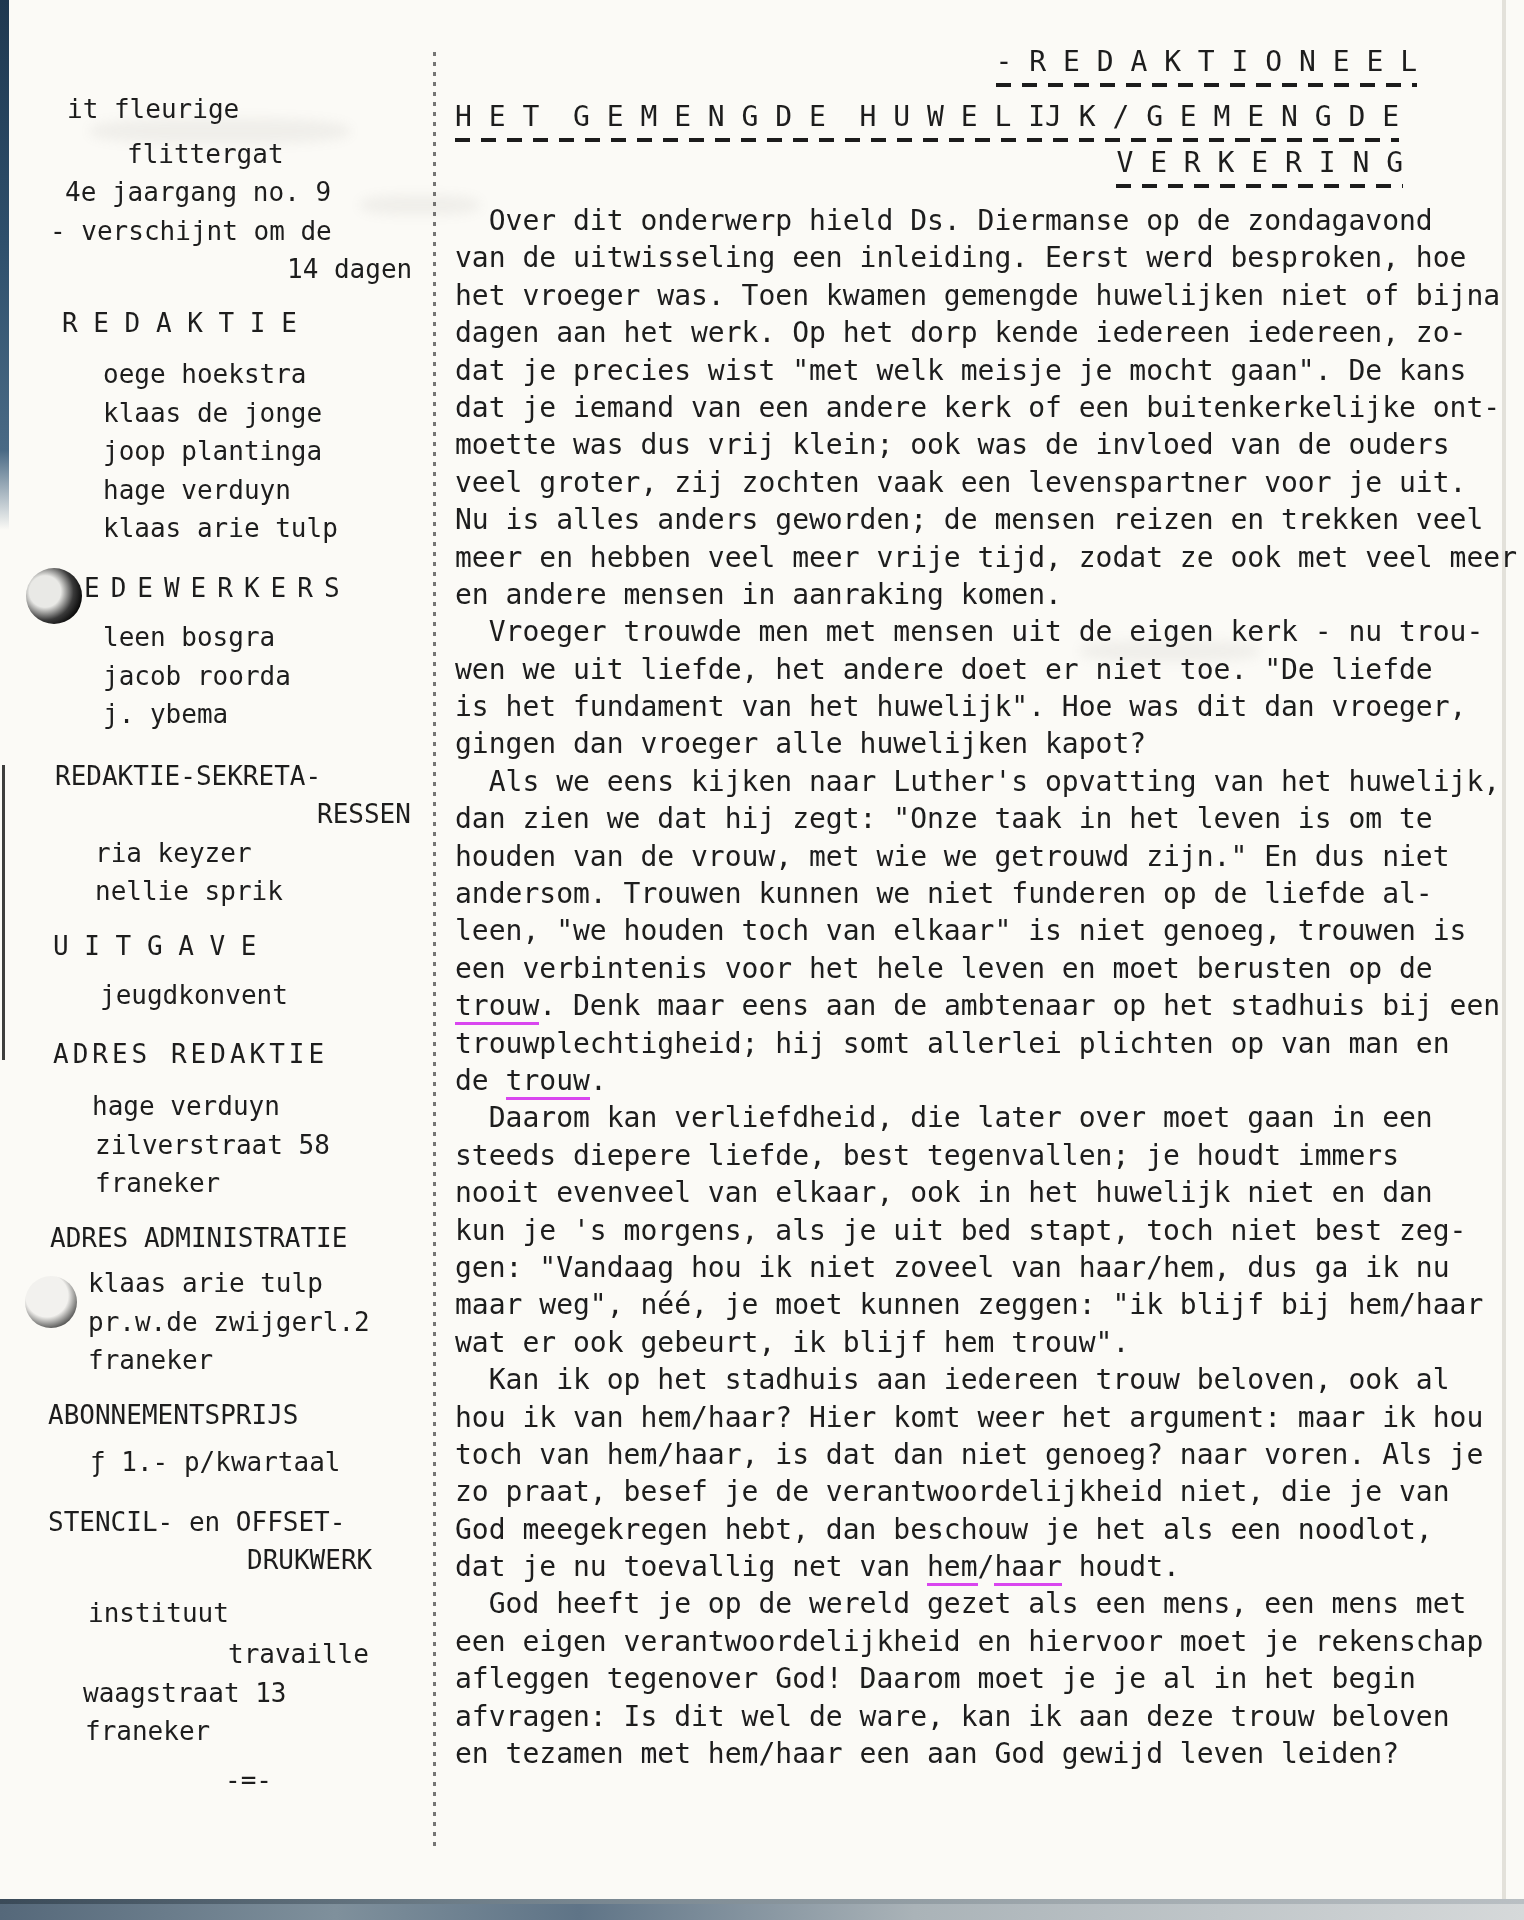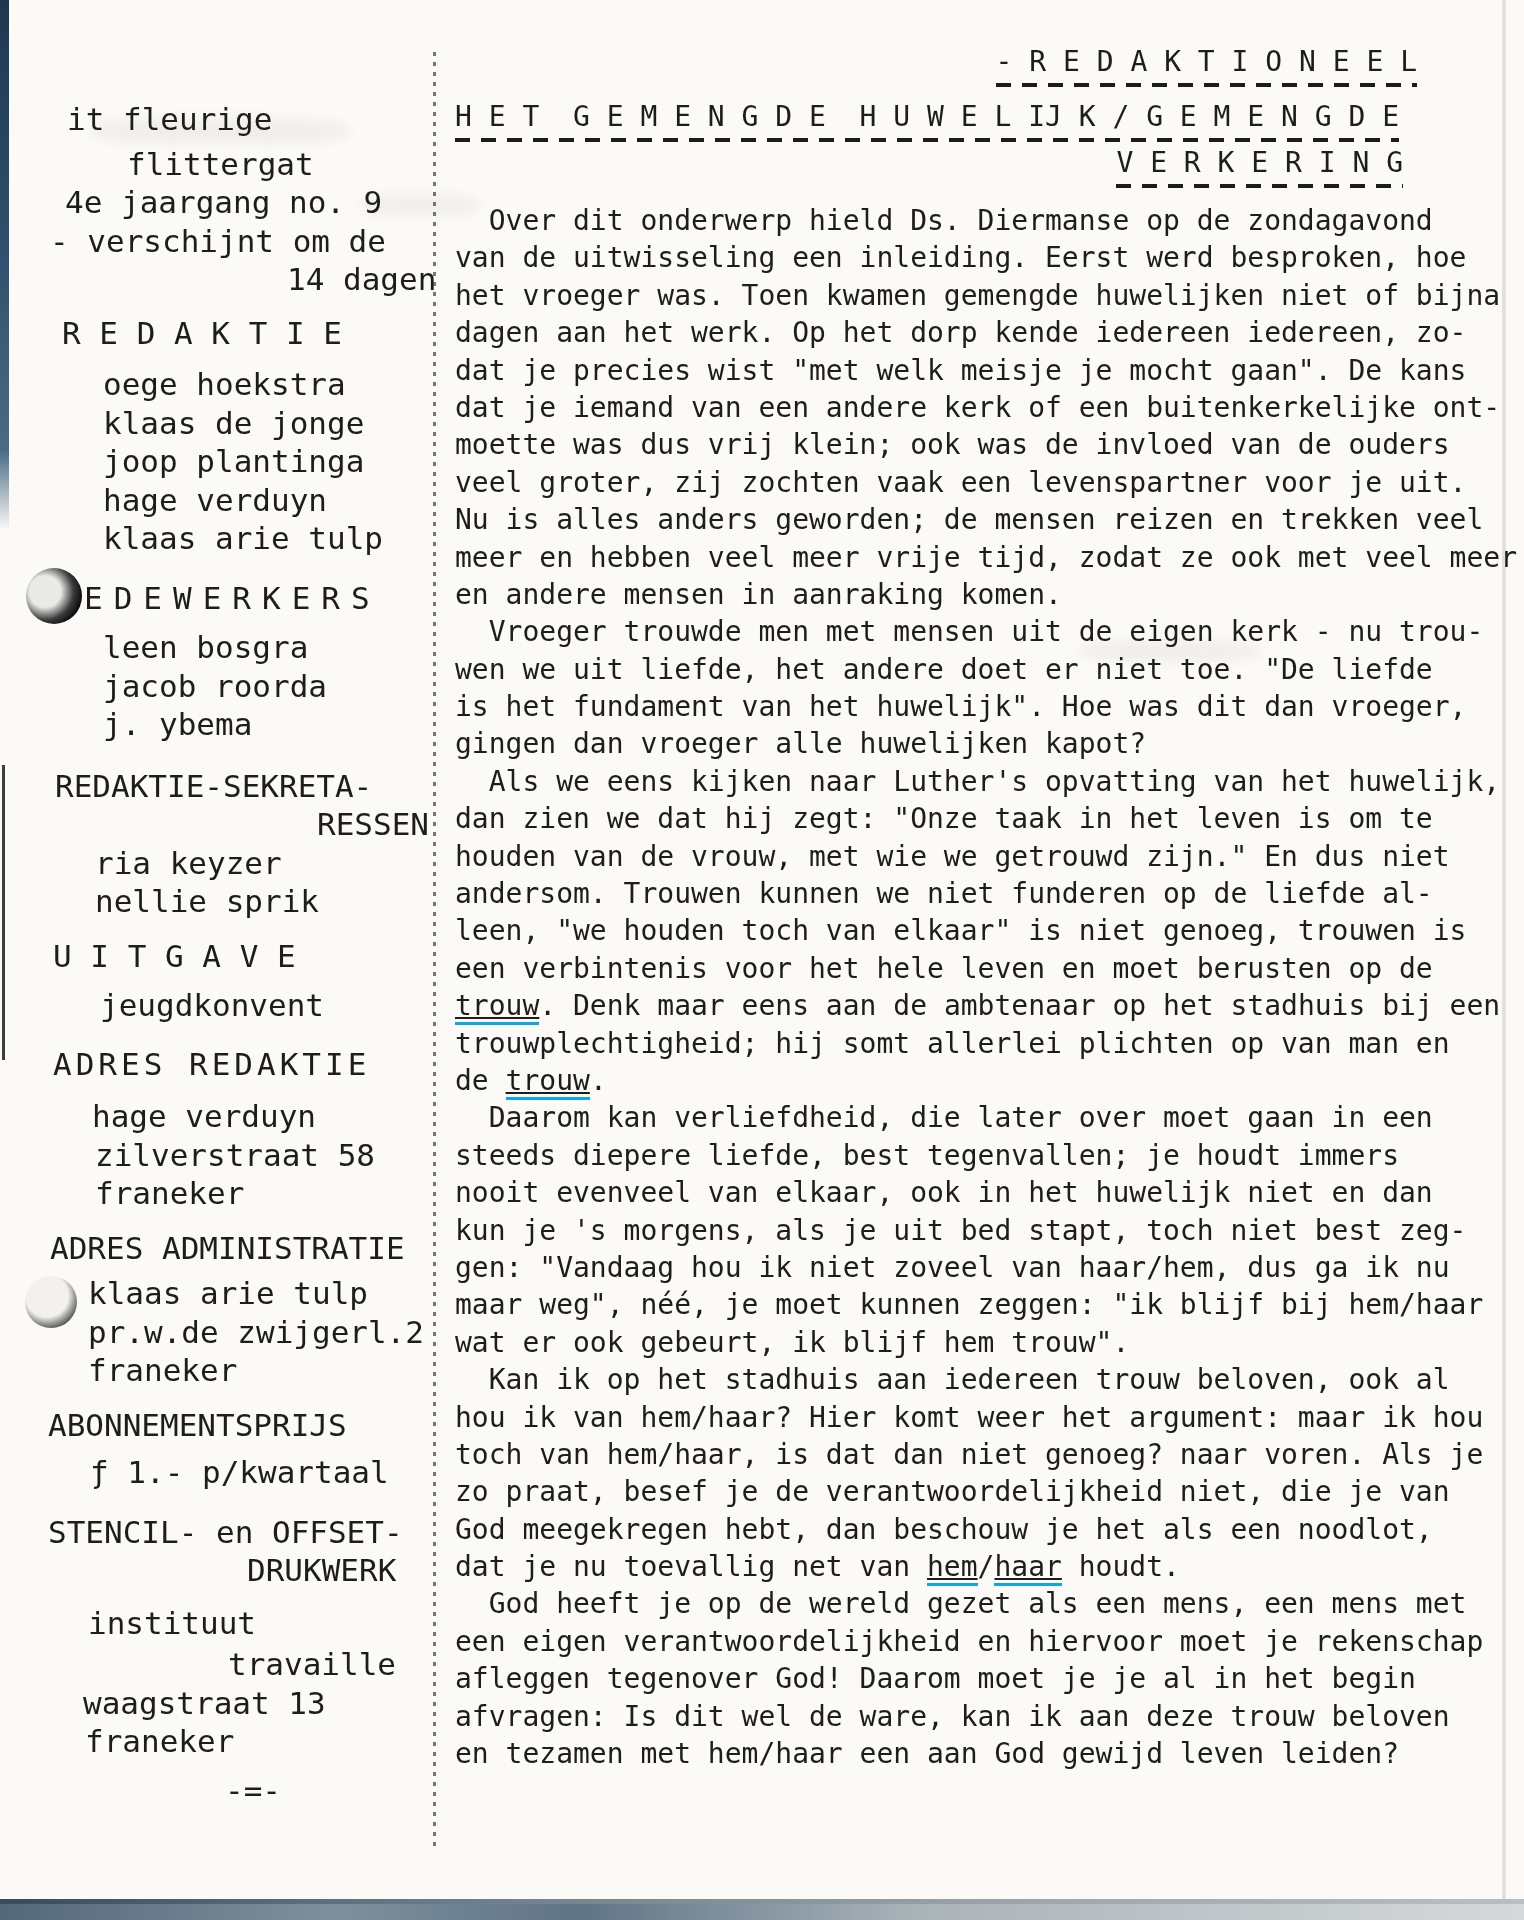--- a/index.html
+++ b/index.html
@@ -19,39 +19,39 @@
   .bottom-strip{position:absolute;left:0;top:1904px;width:1524px;height:16px;
     background:linear-gradient(to right,#55687a 0%,#7f909c 22%,#5f7487 38%,#aab3b8 60%,#d6d9da 100%);}
   .punch{position:absolute;border-radius:50%;}
   .punch-top{left:26px;top:568px;width:56px;height:56px;
     background:radial-gradient(circle at 34% 42%,#e9e9e6 0 32%,#3a3a3a 58%,#050505 78%);}
   .punch-bottom{left:25px;top:1276px;width:52px;height:52px;
     background:radial-gradient(circle at 42% 38%,#f2f1ee 0 48%,#8a8a88 66%,#101010 88%);}
   .smudge{position:absolute;background:#8f8c86;opacity:.10;filter:blur(6px);border-radius:40%;}
 
   
-  .masthead{position:absolute;left:40px;top:100px;width:400px;
-    font-size:31px;line-height:38.5px;white-space:pre;}
+  .masthead{position:absolute;left:40px;top:90px;width:400px;
+    font-size:26px;line-height:38.5px;white-space:pre;}
   .mline{white-space:pre;}
 
   
   .divider{position:absolute;left:433px;top:52px;width:3px;height:1800px;
     background:repeating-linear-gradient(to bottom,#4a4a4a 0 4px,rgba(0,0,0,0) 4px 10px);
     opacity:.75;}
 
   
   .main{position:absolute;left:455px;top:0;width:1060px;font-size:28px;}
   .kicker{position:absolute;top:45px;right:98px;white-space:pre;}
   .title1{position:absolute;top:100px;left:0;white-space:pre;}
   .title2{position:absolute;top:146px;right:112px;white-space:pre;}
   .dashu{display:inline-block;padding-bottom:9px;
     background:repeating-linear-gradient(to right,#1c1c1c 0 15px,rgba(0,0,0,0) 15px 26px) left bottom/100% 4px no-repeat;}
   .article{position:absolute;left:0;top:202px;width:1060px;}
   .aline{white-space:pre;line-height:37.4px;height:37.4px;}
-  .u{border-bottom:3px solid #0ea5e9;text-decoration:underline;}
+  .u{border-bottom:3px solid #d946ef;}
 </style>
 </head>
 <body>
 
 <div class="blue-bar"></div>
 <div class="edge-line"></div>
 <div class="right-edge"></div>
 <div class="punch punch-top"></div>
 <div class="punch punch-bottom"></div>
 <div class="bottom-line"></div>

